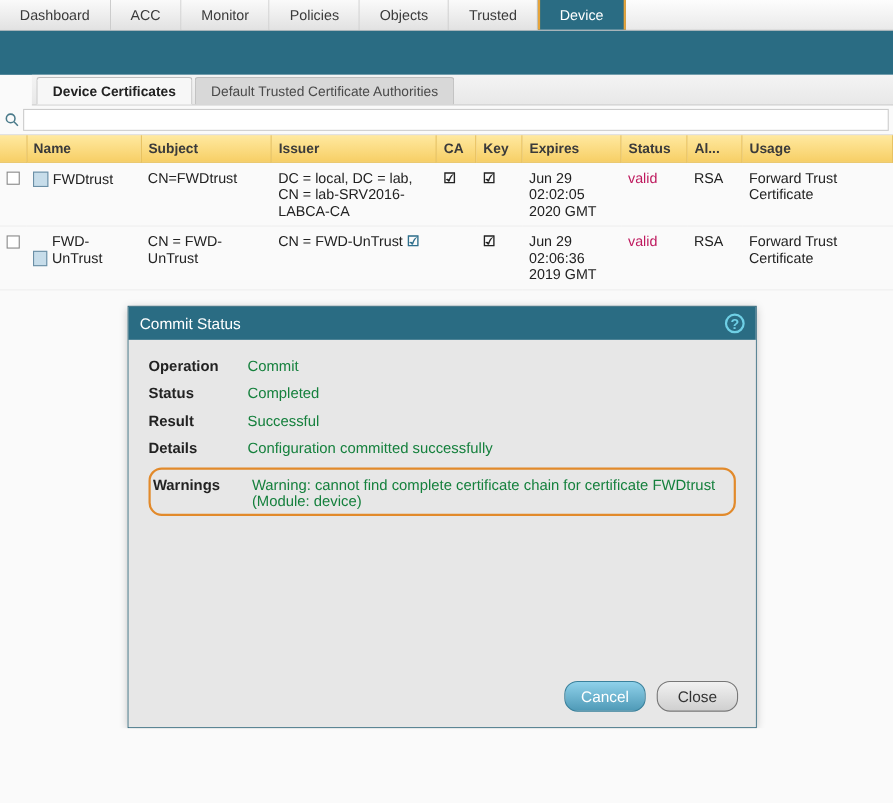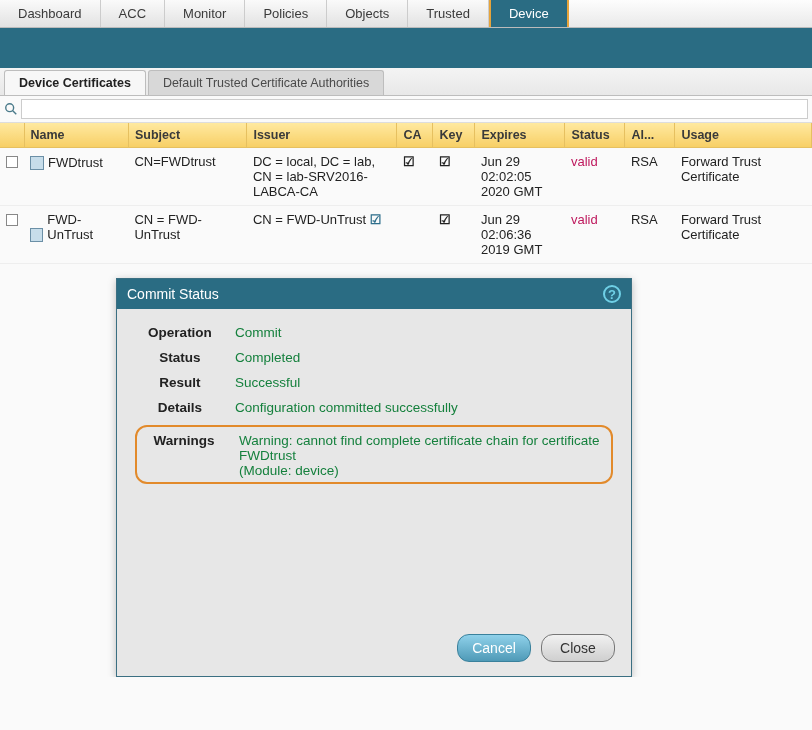--- a/index.html
+++ b/index.html
@@ -38,20 +38,21 @@
   }
   
   .subtabs {
     display: flex;
     align-items: flex-end;
     gap: 2px;
     padding: 0 4px;
     background: linear-gradient(#f4f4f4,#e8e8e8);
     border-bottom: 1px solid #bdbdbd;
     height: 28px;
+    margin-left: 29px;
   }
   .subtabs .stab {
     padding: 5px 14px;
     font-size: 12.5px;
     color: #4a4a4a;
     background: #d8d8d8;
     border: 1px solid #bdbdbd;
     border-bottom: none;
     border-radius: 3px 3px 0 0;
     cursor: pointer;
@@ -100,39 +101,39 @@
   .certicon {
     width:14px;height:14px;display:inline-block;
     background:#c7ddea;border:1px solid #6b8fa6;margin-top:2px;
   }
   .check {
     color:#2f6f8c; font-weight:bold;
   }
   .valid { color:#be185d; }
   
   .dialog {
-    width:516px;
+    width:572px;
     margin: 14px 0 0 116px;
     border:1px solid #3b6f82;
     background:#e9e9e9;
     box-shadow: 0 2px 8px rgba(0,0,0,.25);
   }
   .dialog .titlebar{
     display:flex; justify-content:space-between; align-items:center;
     background:#2a6c83; color:#fff;
     padding:6px 10px; font-size:14px;
   }
   .helpicon {
     width:18px;height:18px;border:2px solid #6fd0e6;border-radius:50%;
     color:#6fd0e6;display:flex;align-items:center;justify-content:center;
     font-weight:bold;font-size:13px;cursor:pointer;
   }
   .dbody { padding: 16px 18px 10px 18px; background:#e7e7e7;}
   .drow { display:flex; margin-bottom:10px; font-size:13.5px;}
-  .dlabel { width:90px; text-align:center; font-weight:bold; color:#222; margin-right:10px;}
+  .dlabel { width:90px; text-align:left; font-weight:bold; color:#222; }
   .dval { flex:1; color:#15803d; }
   .warnbox {
     border:2px solid #e28a2b;
     border-radius:12px;
     padding:6px 6px 4px 2px;
   }
   .dfoot {
     display:flex; justify-content:flex-end; gap:10px;
     padding: 130px 16px 14px 16px;
     background:#e7e7e7;

